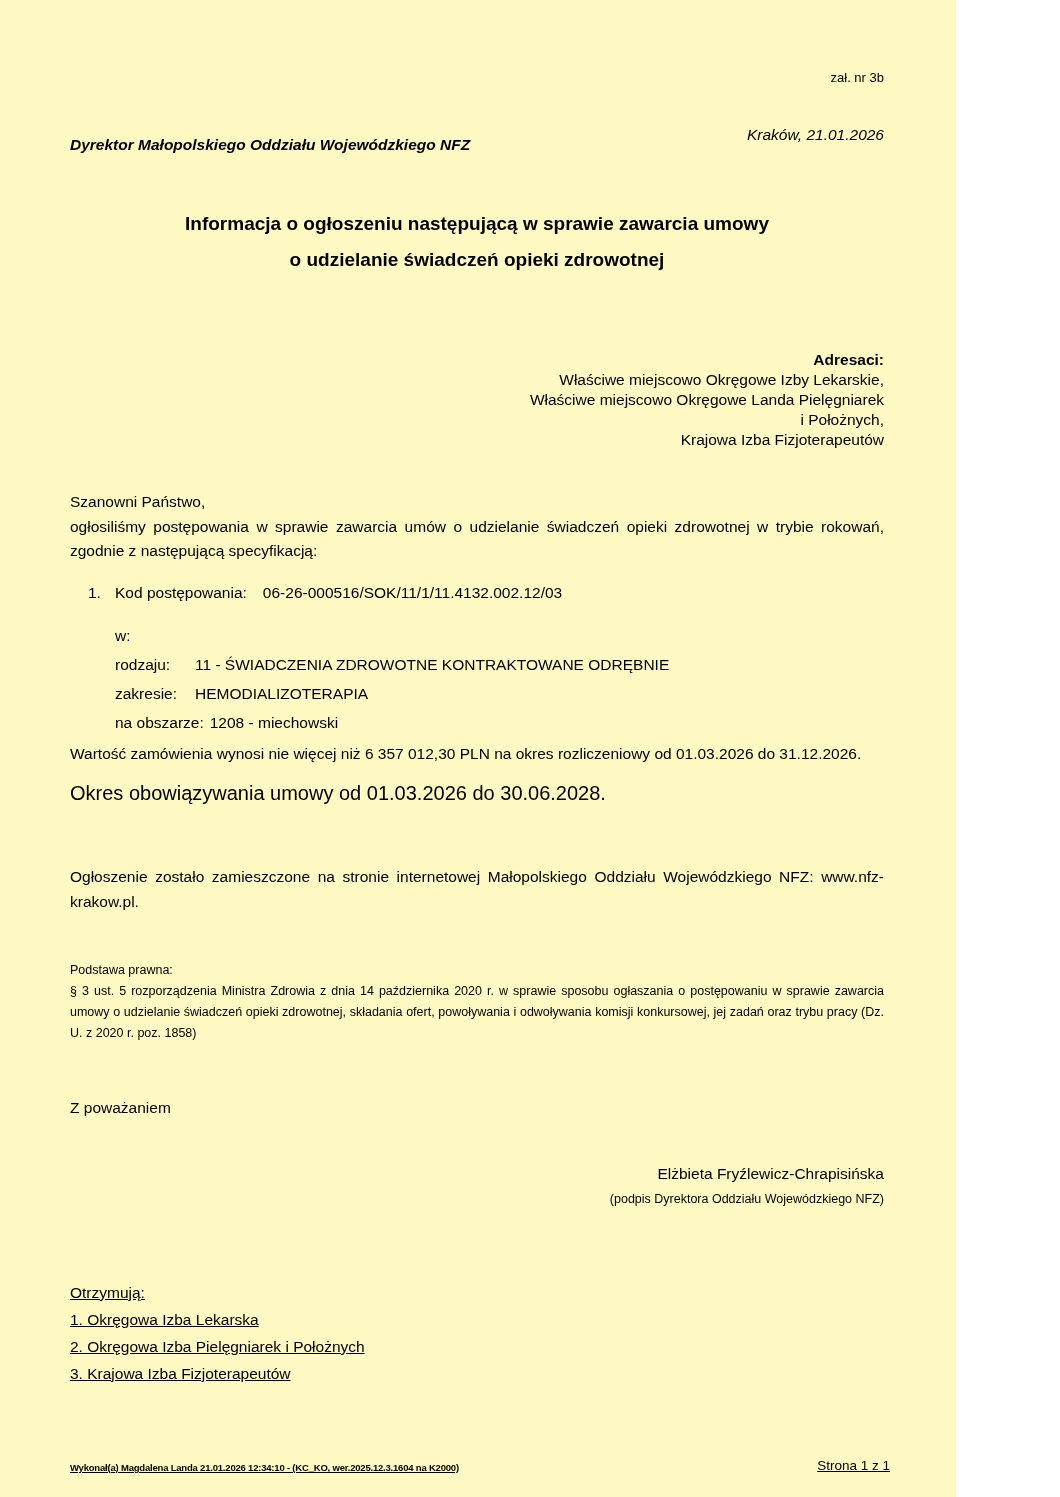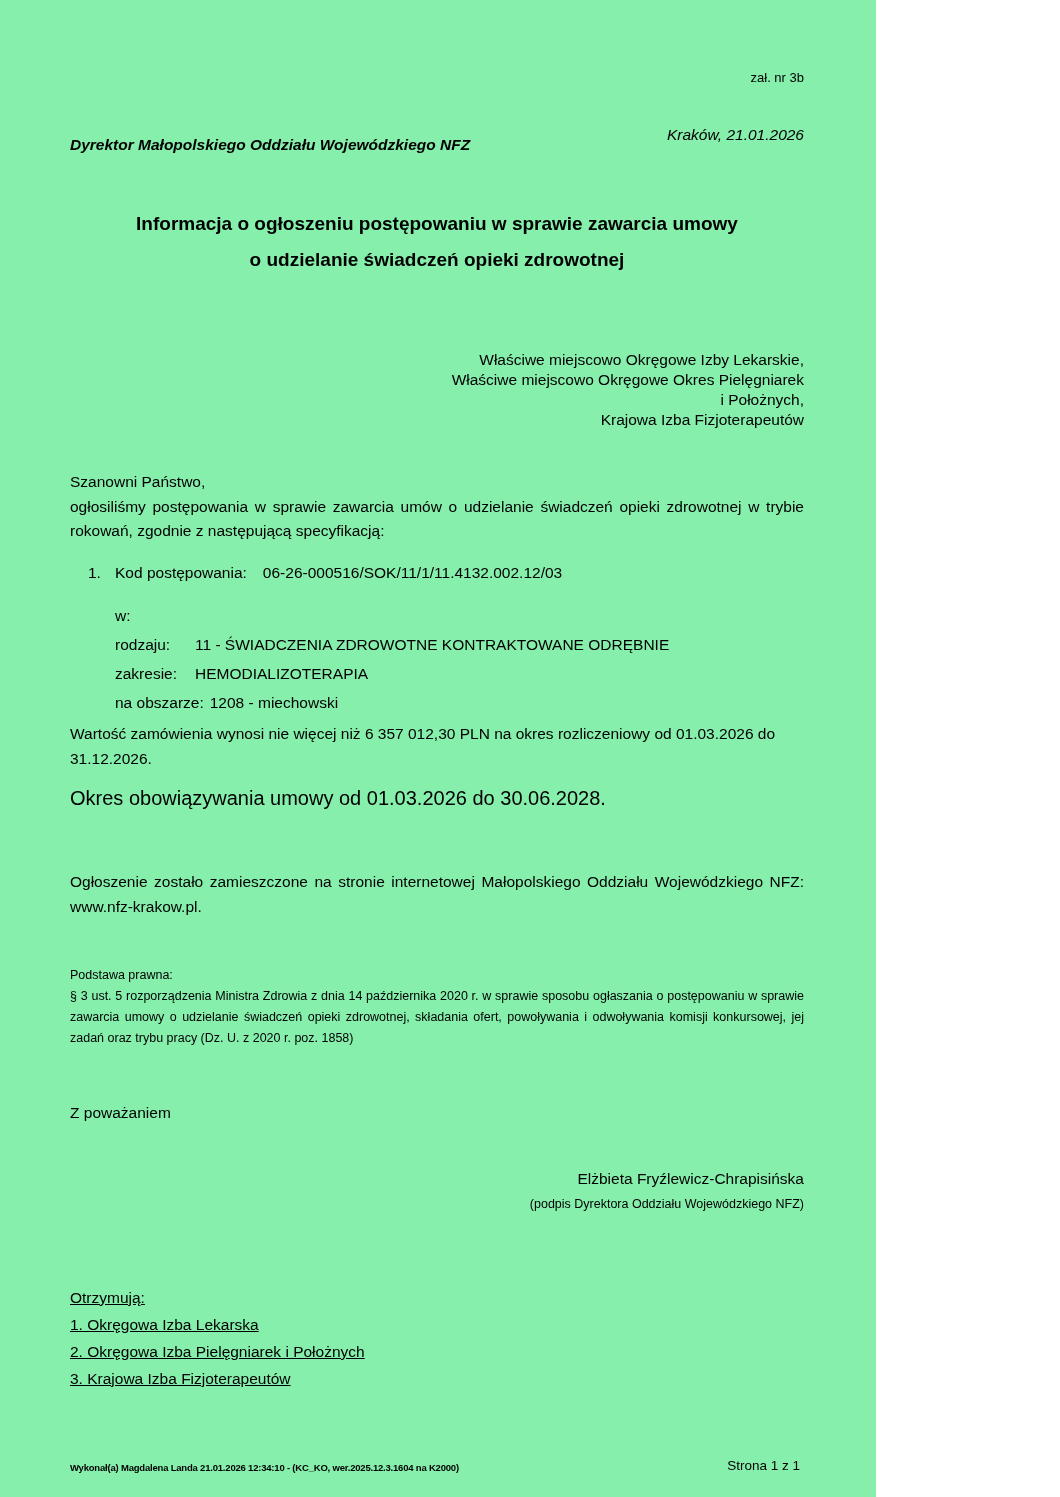--- a/index.html
+++ b/index.html
@@ -1,21 +1,21 @@
 <!DOCTYPE html>
 <html><head>
 <meta charset="utf-8">
 <style>
   * { box-sizing: border-box; }
   html, body { margin: 0; padding: 0; background: #ffffff; }
   .page {
     position: relative;
-    width: 876px;
+    width: 956px;
     height: 1497px;
-    background: #86efac;
+    background: #fef9c3;
     color: #000000;
     font-family: "Liberation Sans", sans-serif;
     padding: 70px 72px 0 70px;
     overflow: hidden;
   }
   .attachment-ref {
     text-align: right;
     font-size: 13px;
     line-height: 16px;
   }
@@ -115,25 +115,26 @@
   }
   .recipients {
     margin-top: 72px;
     font-size: 15.5px;
     line-height: 27px;
     text-decoration: underline;
   }
   .doc-footer {
     position: absolute;
     left: 70px;
-    right: 76px;
+    right: 66px;
     bottom: 24px;
     display: flex;
     justify-content: space-between;
     align-items: flex-end;
+    text-decoration: underline;
   }
   .footer-left {
     font-size: 9.5px;
     font-weight: bold;
     letter-spacing: -0.2px;
   }
   .footer-right { font-size: 13.5px; }
 </style>
 </head>
 <body>
@@ -141,27 +142,28 @@
 <div class="page">
 
   <div class="attachment-ref">zał. nr 3b</div>
 
   <div class="sender-row">
     <div class="sender">Dyrektor Małopolskiego Oddziału Wojewódzkiego NFZ</div>
     <div class="place-date">Kraków, 21.01.2026</div>
   </div>
 
   <div class="doc-title">
-    <div>Informacja o ogłoszeniu postępowaniu w sprawie zawarcia umowy</div>
+    <div>Informacja o ogłoszeniu następującą w sprawie zawarcia umowy</div>
     <div>o udzielanie świadczeń opieki zdrowotnej</div>
   </div>
 
   <div class="addressees">
+    <div class="addr-label">Adresaci:</div>
     <div>Właściwe miejscowo Okręgowe Izby Lekarskie,</div>
-    <div>Właściwe miejscowo Okręgowe Okres Pielęgniarek</div>
+    <div>Właściwe miejscowo Okręgowe Landa Pielęgniarek</div>
     <div>i Położnych,</div>
     <div>Krajowa Izba Fizjoterapeutów</div>
   </div>
 
   <div class="salutation-block">
     <div>Szanowni Państwo,</div>
     <div class="intro">ogłosiliśmy postępowania w sprawie zawarcia umów o udzielanie świadczeń opieki zdrowotnej w trybie rokowań, zgodnie z następującą specyfikacją:</div>
   </div>
 
   <div class="proc-first">

